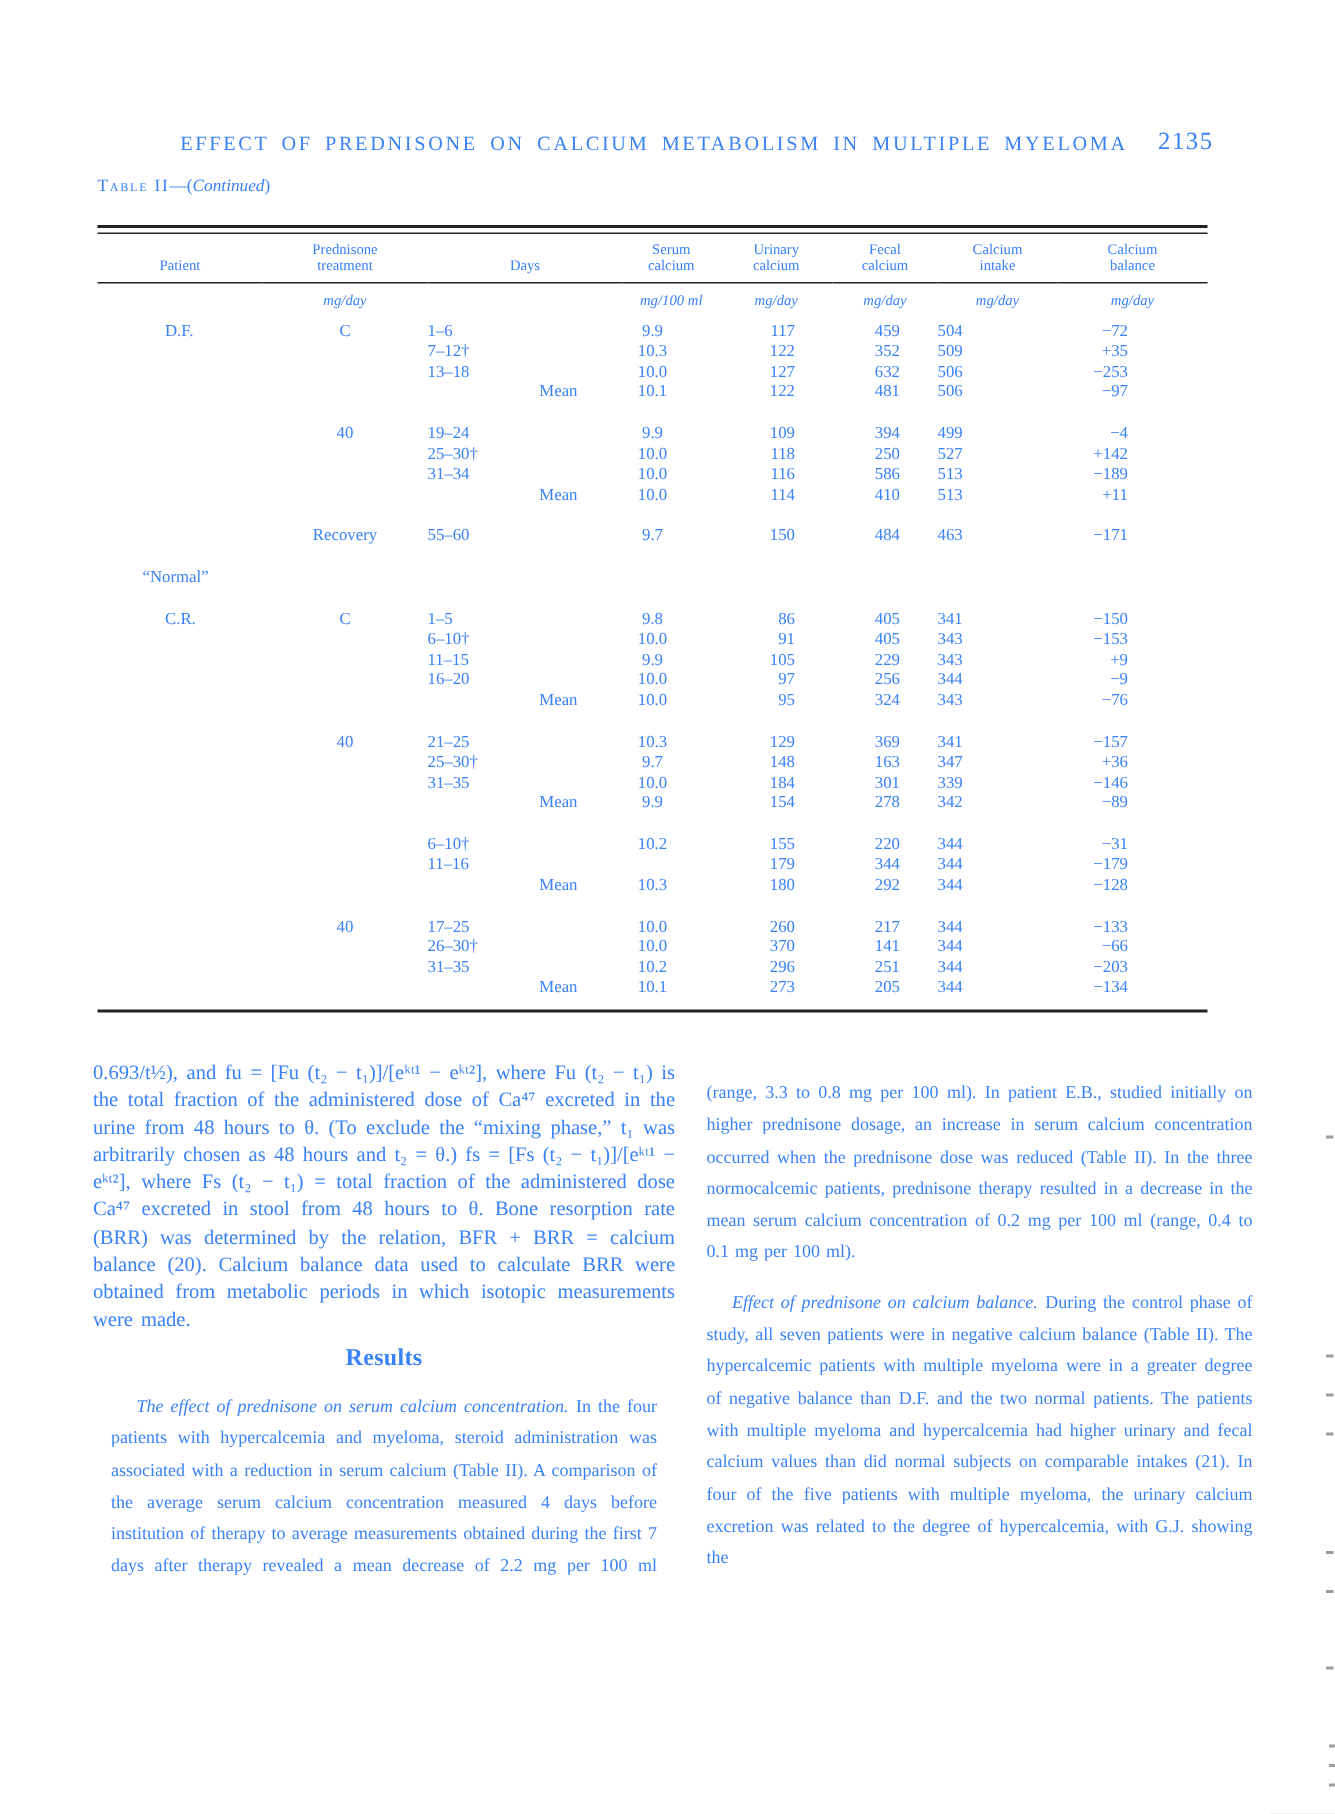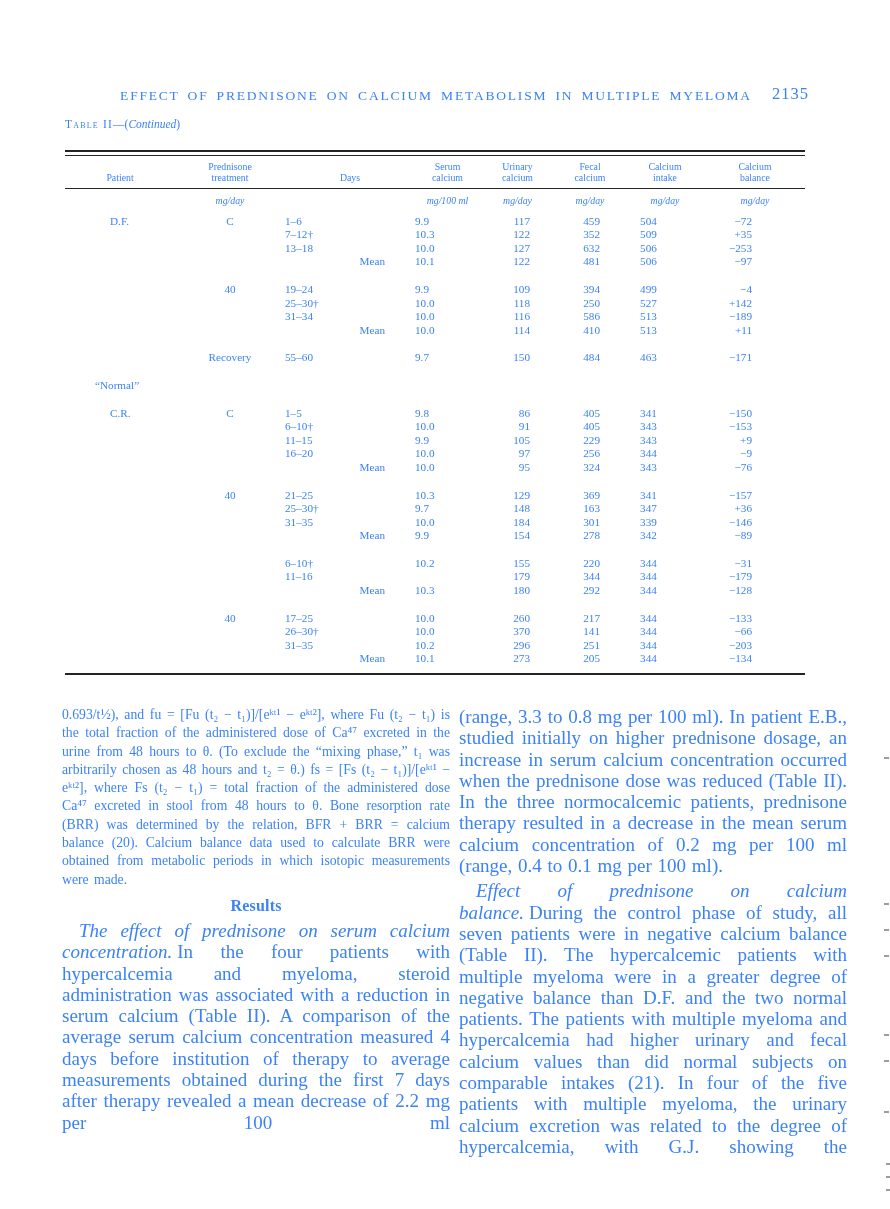--- a/index.html
+++ b/index.html
@@ -16,32 +16,32 @@
   thead th{font-weight:normal;font-size:9.8px;line-height:10.8px;text-align:center;
         vertical-align:bottom;white-space:pre-line;padding:6px 0 4px;border-bottom:1.5px solid #242424;}
   thead td.unit{font-style:italic;font-size:9.8px;text-align:center;padding:6px 0 9px;}
   tbody td{font-size:11.2px;line-height:13.6px;padding:0;white-space:nowrap;}
   tr.spacer td{height:14px;line-height:14px;}
   td.patient{text-align:left;padding-left:45px;}
   td.label{padding-left:30px;}
   td.treat{text-align:center;}
   td.days{text-align:left;}
   td.days-mean{text-align:right;padding-right:30px;}
-  td.serum{text-align:left;padding-right:25px;}
+  td.serum{text-align:center;padding-right:25px;}
   td.urinary{text-align:right;padding-right:25px;}
   td.fecal{text-align:right;padding-right:25px;}
-  td.intake{text-align:center;padding-right:33px;}
+  td.intake{text-align:left;padding-right:33px;}
   td.balance{text-align:right;padding-right:53px;}
   .rule-bottom{border-top:2.2px solid #242424;margin-top:7px;}
   .col{position:absolute;width:388px;top:706px;}
   .left-col{left:62px;}
   .right-col{left:459px;}
   .footnote{margin:0;font-size:13.7px;line-height:18.3px;text-align:justify;word-spacing:2px;}
   .results{margin:8px 0 5px;text-align:center;font-size:16px;font-weight:bold;letter-spacing:.2px;}
-  .body-text{margin:0;font-size:19px;line-height:21.3px;text-align:justify;word-spacing:1px;}
+  .body-text{margin:12px;font-size:12px;line-height:21.3px;text-align:justify;word-spacing:1px;}
   .indent{text-indent:17px;}
   .cont{text-align-last:justify;}
   .p2{margin-top:4px;}
   .lead{margin-right:5px;}
   .mark{position:absolute;width:5px;height:2px;background:#4a4a4a;opacity:.55;}
 </style>
 </head>
 <body>
 
 <div class="page">

